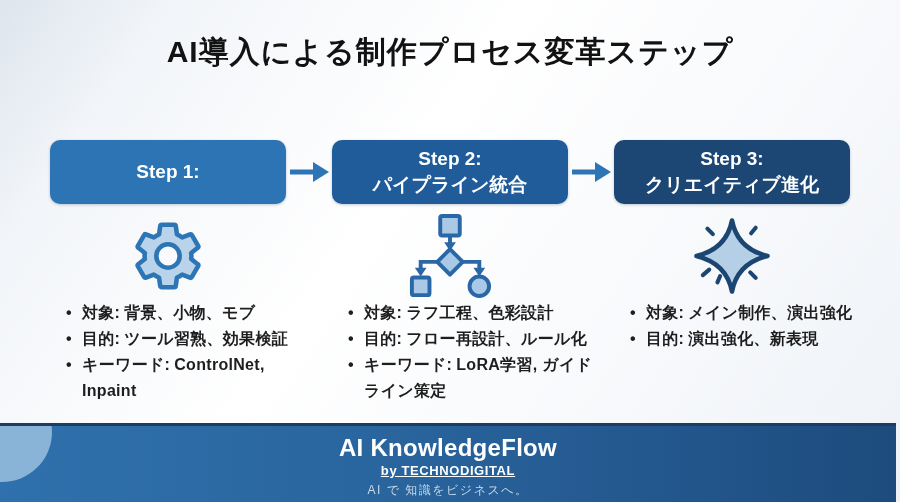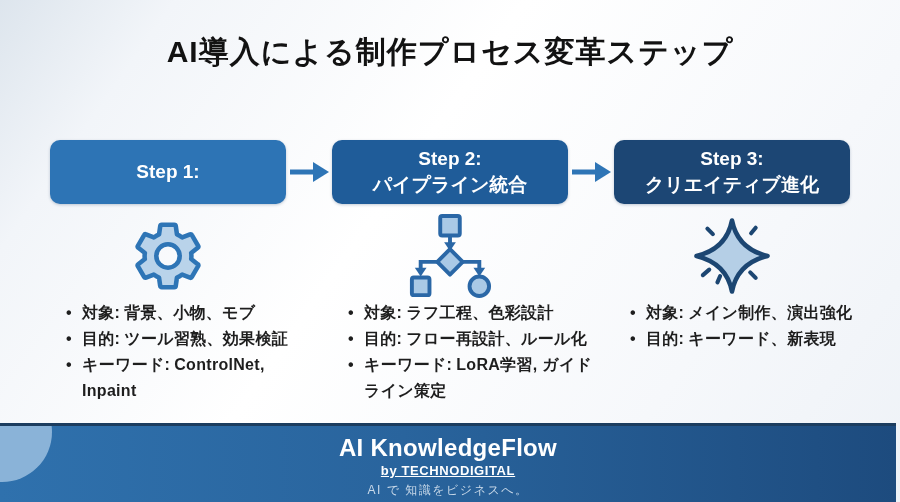--- a/index.html
+++ b/index.html
@@ -190,21 +190,21 @@
       <ul class="bullets">
         <li><span class="b-label">対象:</span><span>ラフ工程、色彩設計</span></li>
         <li><span class="b-label">目的:</span><span>フロー再設計、ルール化</span></li>
         <li><span class="b-label">キーワード:</span><span>LoRA学習, ガイドライン策定</span></li>
       </ul>
     </div>
     <div></div>
     <div class="bullets-cell">
       <ul class="bullets">
         <li><span class="b-label">対象:</span><span>メイン制作、演出強化</span></li>
-        <li><span class="b-label">目的:</span><span>キーワード、新表現</span></li>
+        <li><span class="b-label">目的:</span><span>演出強化、新表現</span></li>
       </ul>
     </div>
 
   </div>
 
   <div class="footer">
     <div class="footer-circle"></div>
     <div class="footer-inner">
       <div class="brand">AI KnowledgeFlow</div>
       <div class="byline">by TECHNODIGITAL</div>

